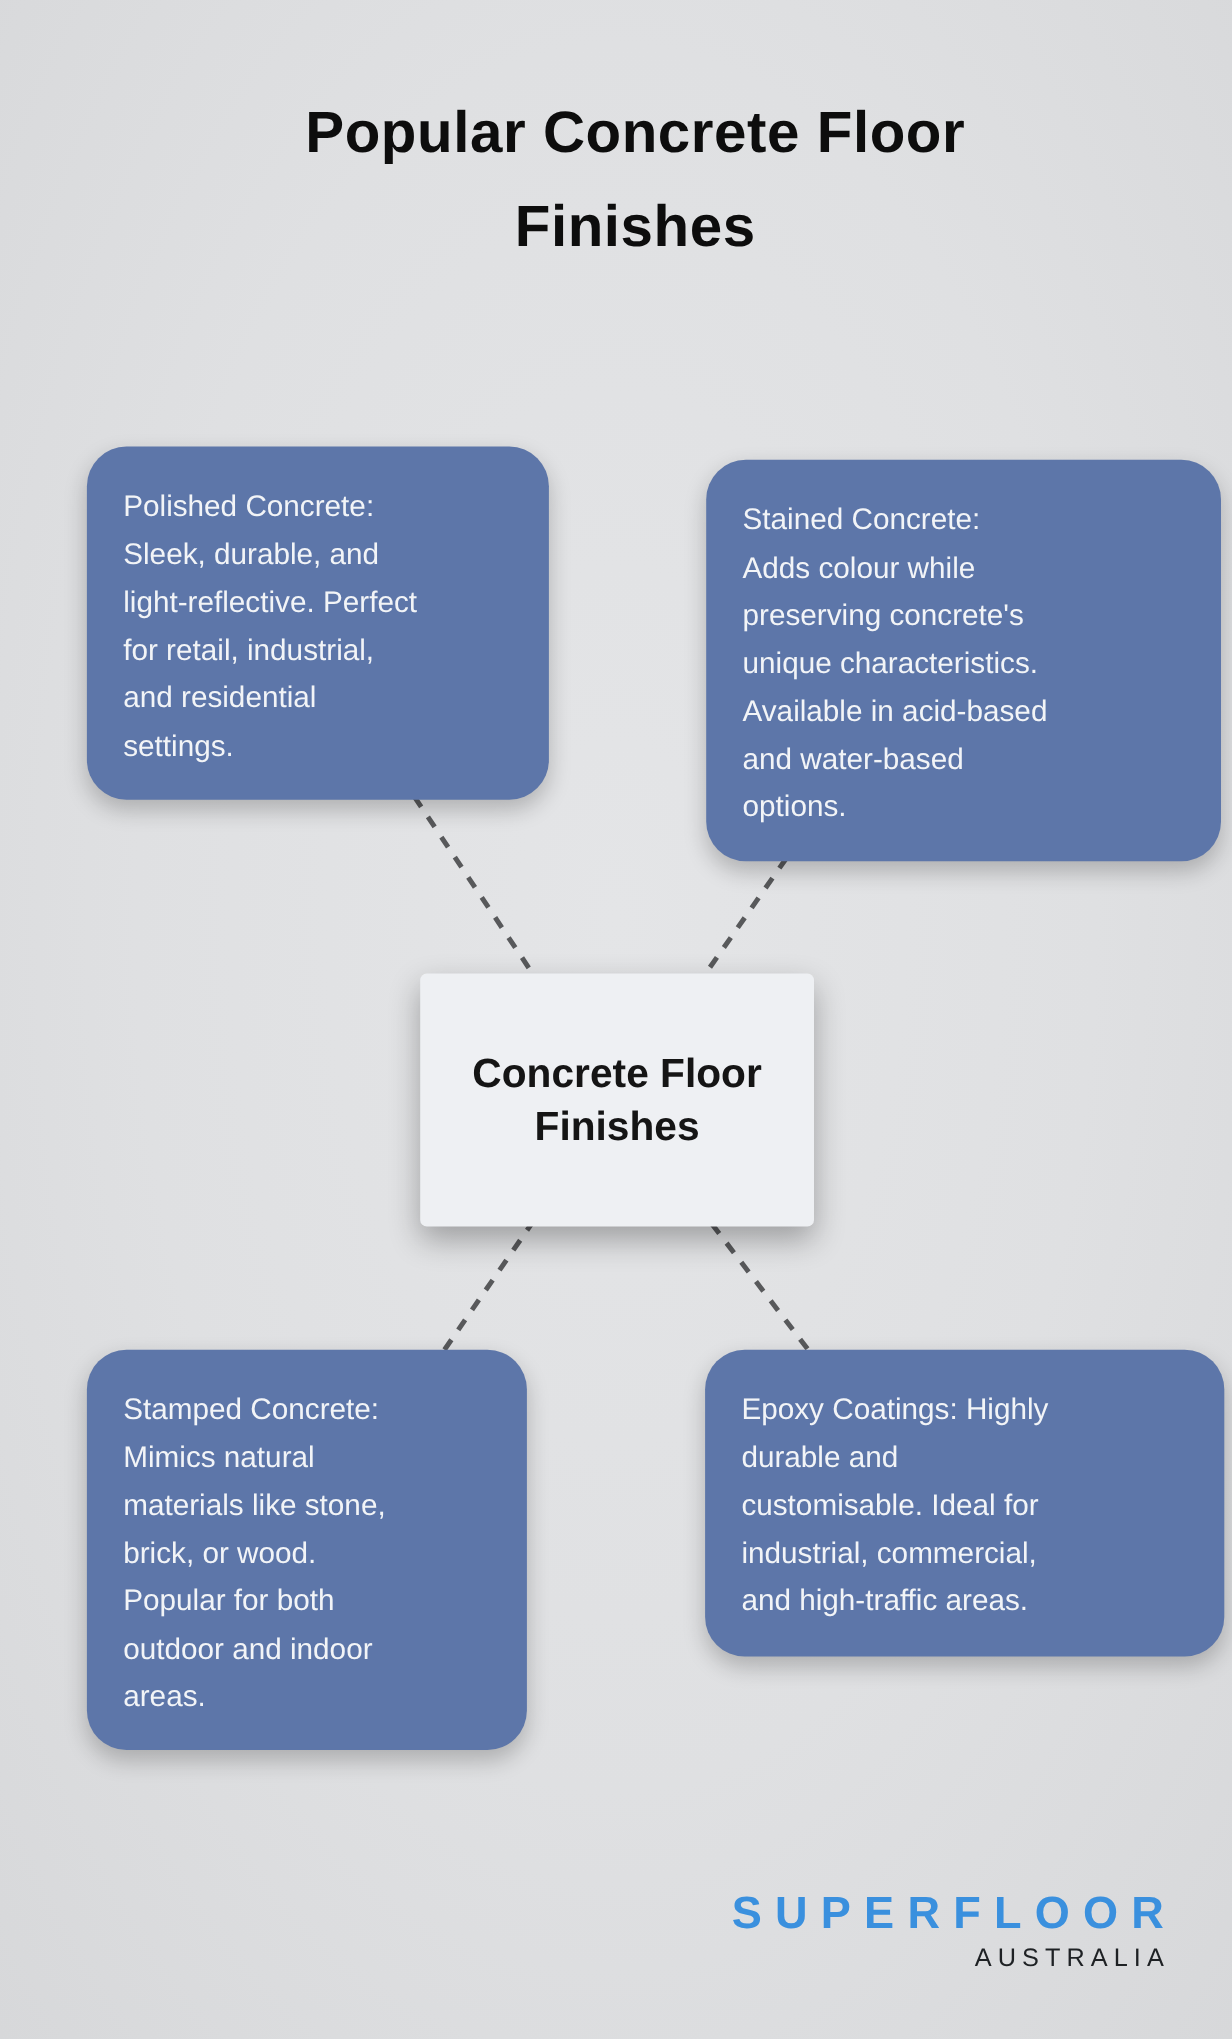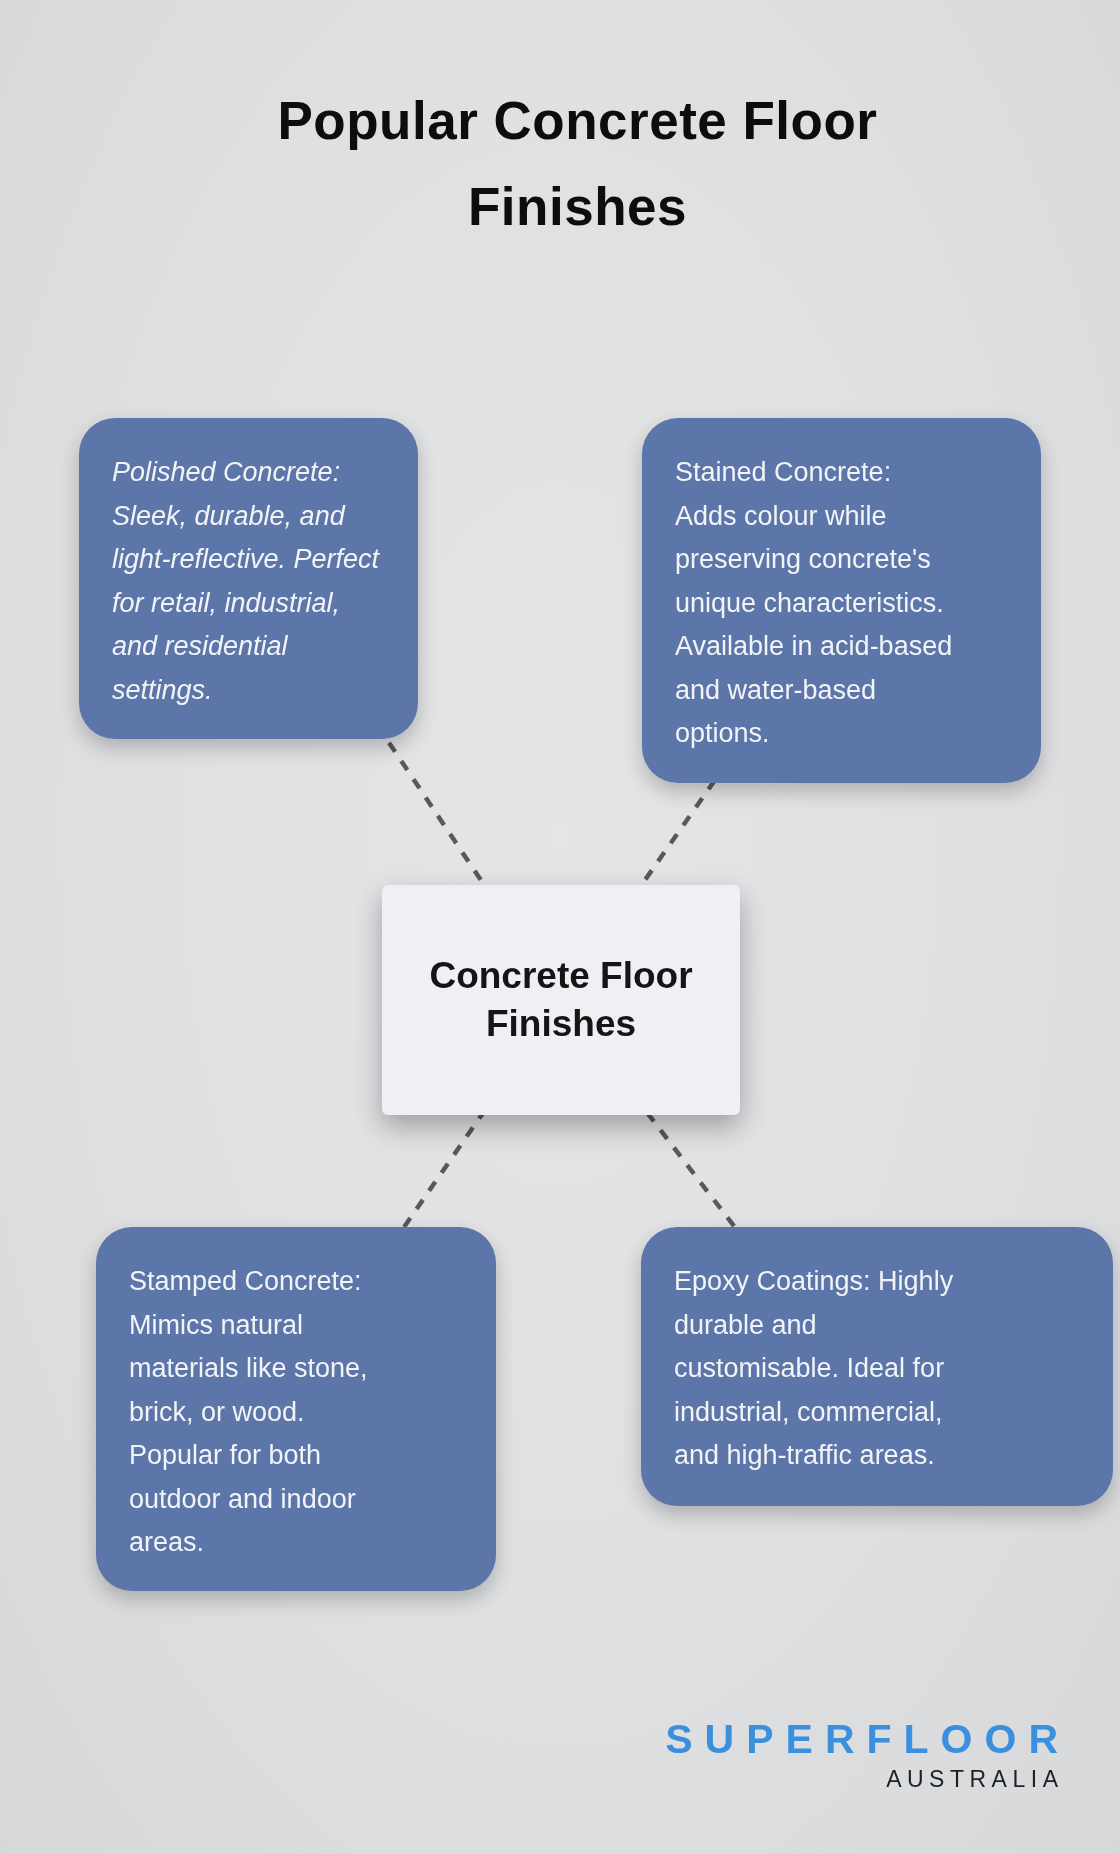--- a/index.html
+++ b/index.html
@@ -48,23 +48,23 @@
     border-radius:36px;
     box-shadow:0 9px 20px rgba(0,0,0,.22);
   }
   .node p{
     padding:33px 26px 0 33px;
     font-size:27px;
     line-height:43.5px;
     color:var(--node-text);
     white-space:pre-line;
   }
-  .node.top-left{left:79px;top:418px;width:339px;height:321px;font-style:italic;}
-  .node.top-right{left:642px;top:418px;width:399px;height:365px;}
-  .node.bottom-left{left:79px;top:1227px;width:400px;height:364px;margin-left:17px;}
+  .node.top-left{left:79px;top:406px;width:420px;height:321px;}
+  .node.top-right{left:642px;top:418px;width:468px;height:365px;}
+  .node.bottom-left{left:79px;top:1227px;width:400px;height:364px;}
   .node.bottom-right{left:641px;top:1227px;width:472px;height:279px;}
   .center-node{
     position:absolute;
     z-index:3;
     left:382px;top:885px;width:358px;height:230px;
     background:var(--center-fill);
     border-radius:6px;
     box-shadow:0 12px 28px rgba(0,0,0,.30);
     display:flex;align-items:center;justify-content:center;
   }

